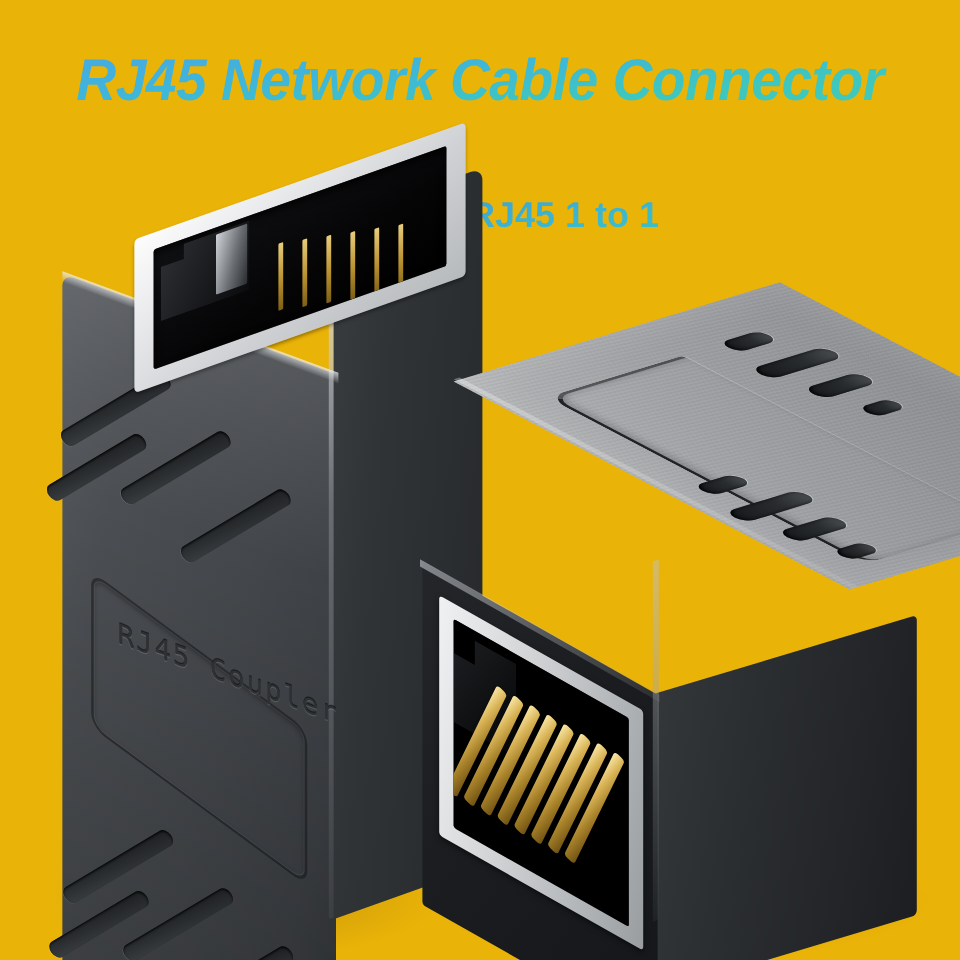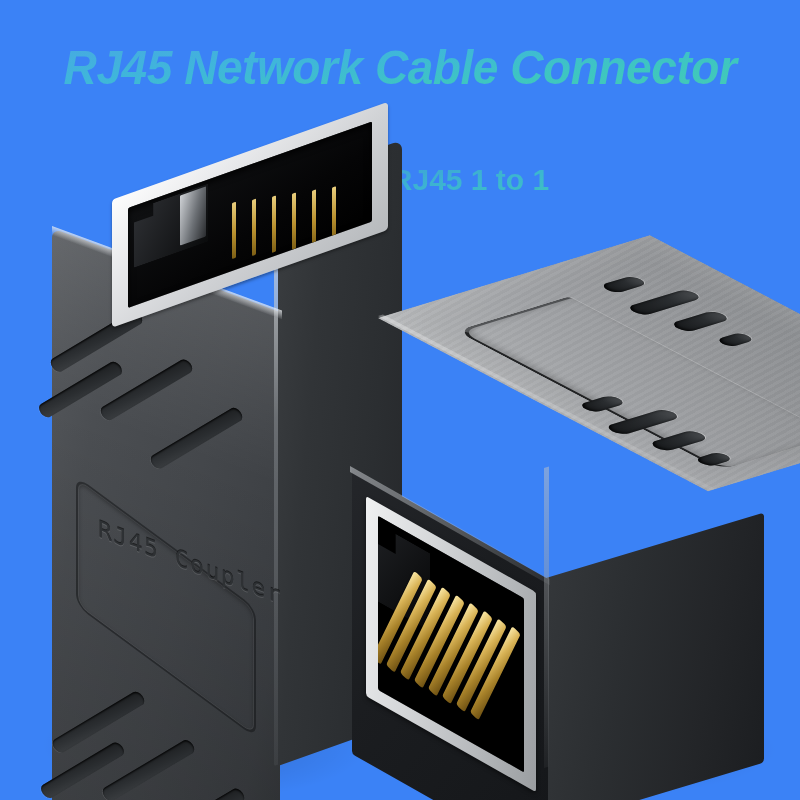--- a/index.html
+++ b/index.html
@@ -1,19 +1,19 @@
 <!DOCTYPE html>
 <html><head>
 <meta charset="utf-8">
 <style>
   html,body{margin:0;padding:0;background:#ffffff;}
   body{width:800px;height:800px;overflow:hidden;
        font-family:"Liberation Sans","DejaVu Sans",sans-serif;}
 
-  .stage{position:relative;width:800px;height:800px;background:#3b82f6;overflow:hidden;}
+  .stage{position:relative;width:800px;height:800px;background:#eab308;overflow:hidden;}
 
   
   .title{
     position:absolute;left:0;top:36px;width:800px;text-align:center;
     font-size:49px;font-weight:bold;font-style:italic;letter-spacing:-0.5px;
     line-height:62px;white-space:nowrap;
     font-family:"Liberation Sans","DejaVu Sans",sans-serif;
     background:linear-gradient(175deg,#49a6e4 0%,#3fb6da 38%,#3ec6c0 68%,#45cbb2 100%);
     -webkit-background-clip:text;background-clip:text;color:transparent;
     -webkit-text-fill-color:transparent;

